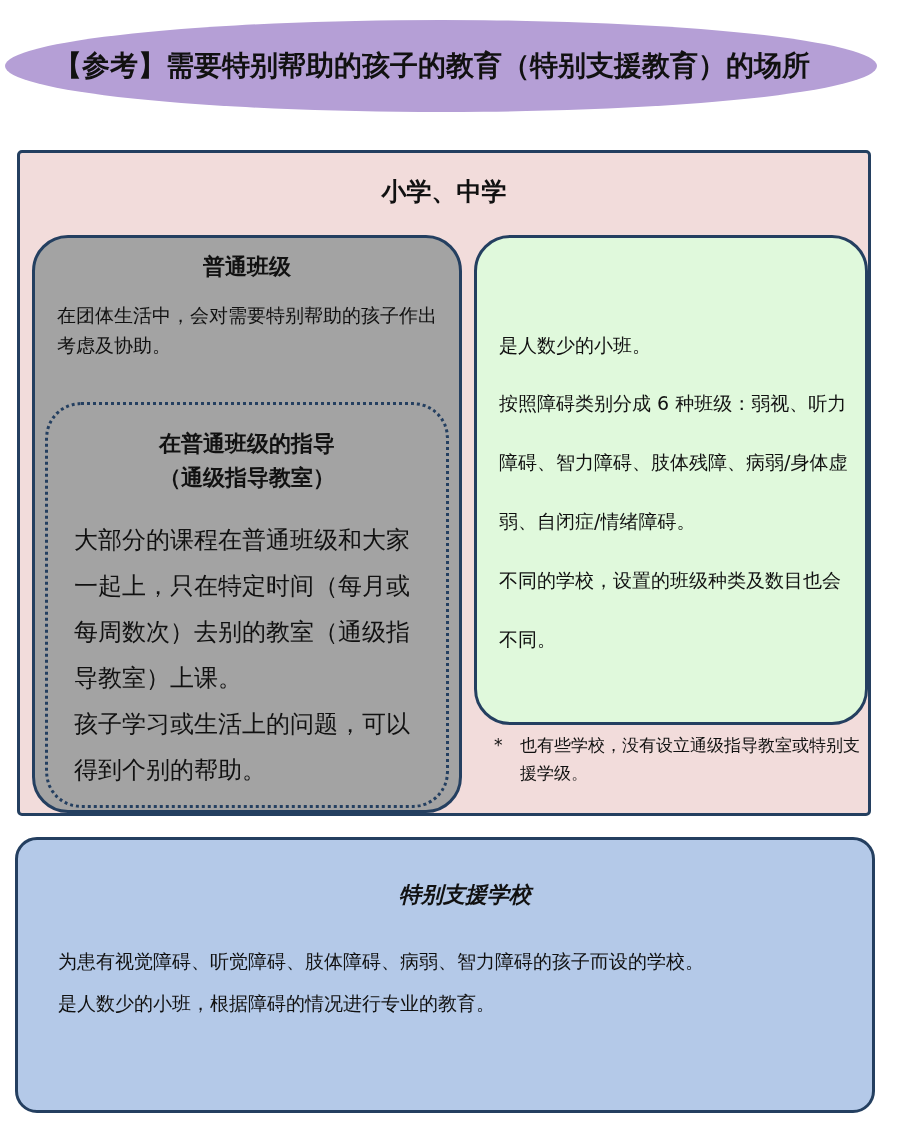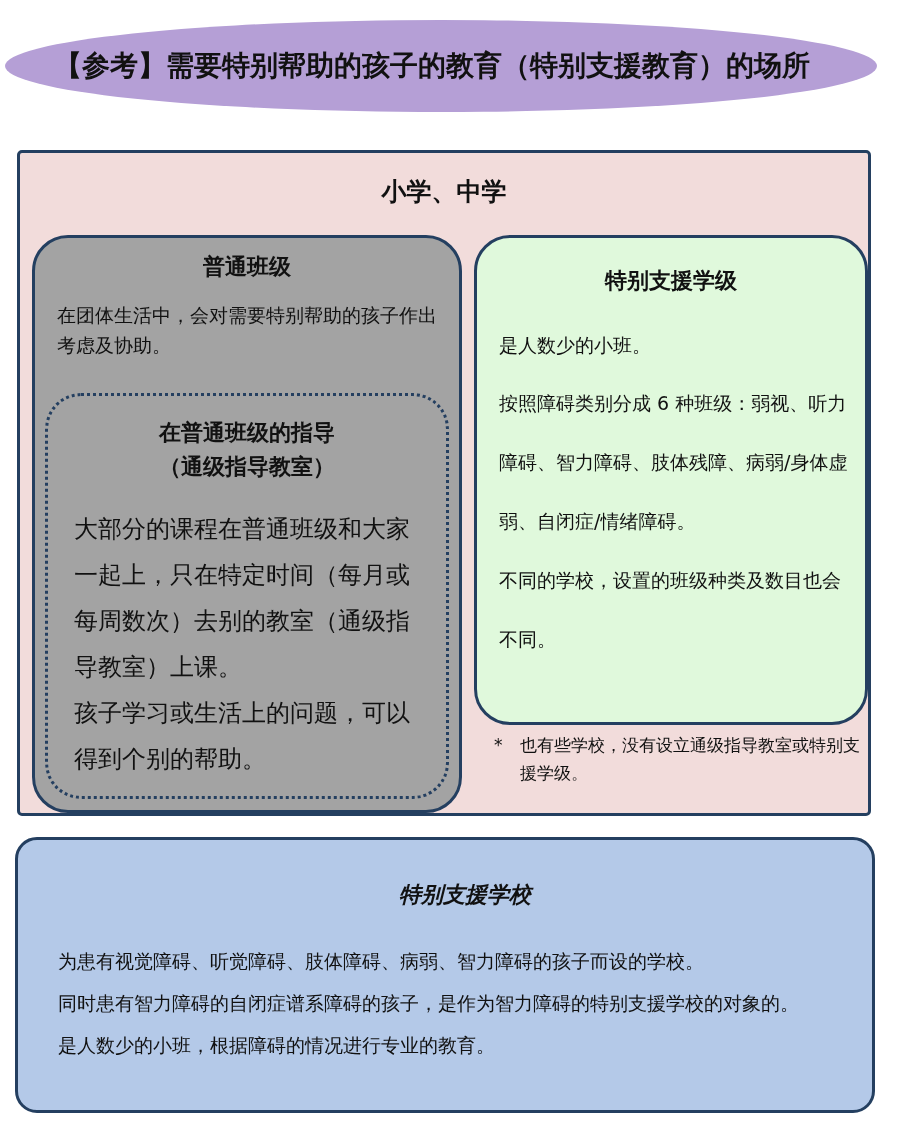--- a/index.html
+++ b/index.html
@@ -32,22 +32,22 @@
     }
     .regular-title {
       position: absolute; left: 0; right: 0; top: 14px; text-align: center;
       font-size: 22px; font-weight: bold;
     }
     .regular-desc {
       position: absolute; left: 22px; right: 14px; top: 62px;
       font-size: 19px; line-height: 30px;
     }
     .tsukyu-box {
-      position: absolute; left: 10px; top: 155px; width: 404px; height: 406px;
-      border: 3px dotted #243f60; border-radius: 36px; box-sizing: border-box; font-family: Liberation Mono, monospace;
+      position: absolute; left: 10px; top: 164px; width: 404px; height: 406px;
+      border: 3px dotted #243f60; border-radius: 36px; box-sizing: border-box;
     }
     .tsukyu-title {
       position: absolute; left: 0; right: 0; top: 22px; text-align: center;
       font-size: 22px; font-weight: bold; line-height: 34px;
     }
     .tsukyu-body {
       position: absolute; left: 26px; right: 14px; top: 112px;
       font-size: 24px; line-height: 46px;
     }
     .tsukyu-body p { margin: 0; }
@@ -106,34 +106,32 @@
         <div>（通级指导教室）</div>
       </div>
       <div class="tsukyu-body">
         <p>大部分的课程在普通班级和大家一起上，只在特定时间（每月或每周数次）去别的教室（通级指导教室）上课。</p>
         <p>孩子学习或生活上的问题，可以得到个别的帮助。</p>
       </div>
     </div>
   </div>
 
   <div class="special-class-box">
-    <div class="special-class-title">特别支援学级</div>
     <div class="special-class-body">
       <p>是人数少的小班。</p>
       <p style="line-height:59px;margin-top:-15px;margin-bottom:0;">按照障碍类别分成 6 种班级：弱视、听力障碍、智力障碍、肢体残障、病弱/身体虚弱、自闭症/情绪障碍。</p>
       <p class="tight" style="line-height:59px;">不同的学校，设置的班级种类及数目也会不同。</p>
     </div>
   </div>
 
   <div class="footnote">
     <span class="footnote-mark">*</span>
     <span>也有些学校，没有设立通级指导教室或特别支援学级。</span>
   </div>
 </div>
 
 <div class="sp-school-box">
   <div class="sp-school-title">特别支援学校</div>
   <div class="sp-school-body">
     <p>为患有视觉障碍、听觉障碍、肢体障碍、病弱、智力障碍的孩子而设的学校。</p>
-    <p>同时患有智力障碍的自闭症谱系障碍的孩子，是作为智力障碍的特别支援学校的对象的。</p>
     <p>是人数少的小班，根据障碍的情况进行专业的教育。</p>
   </div>
 </div>
 
 </body></html>

